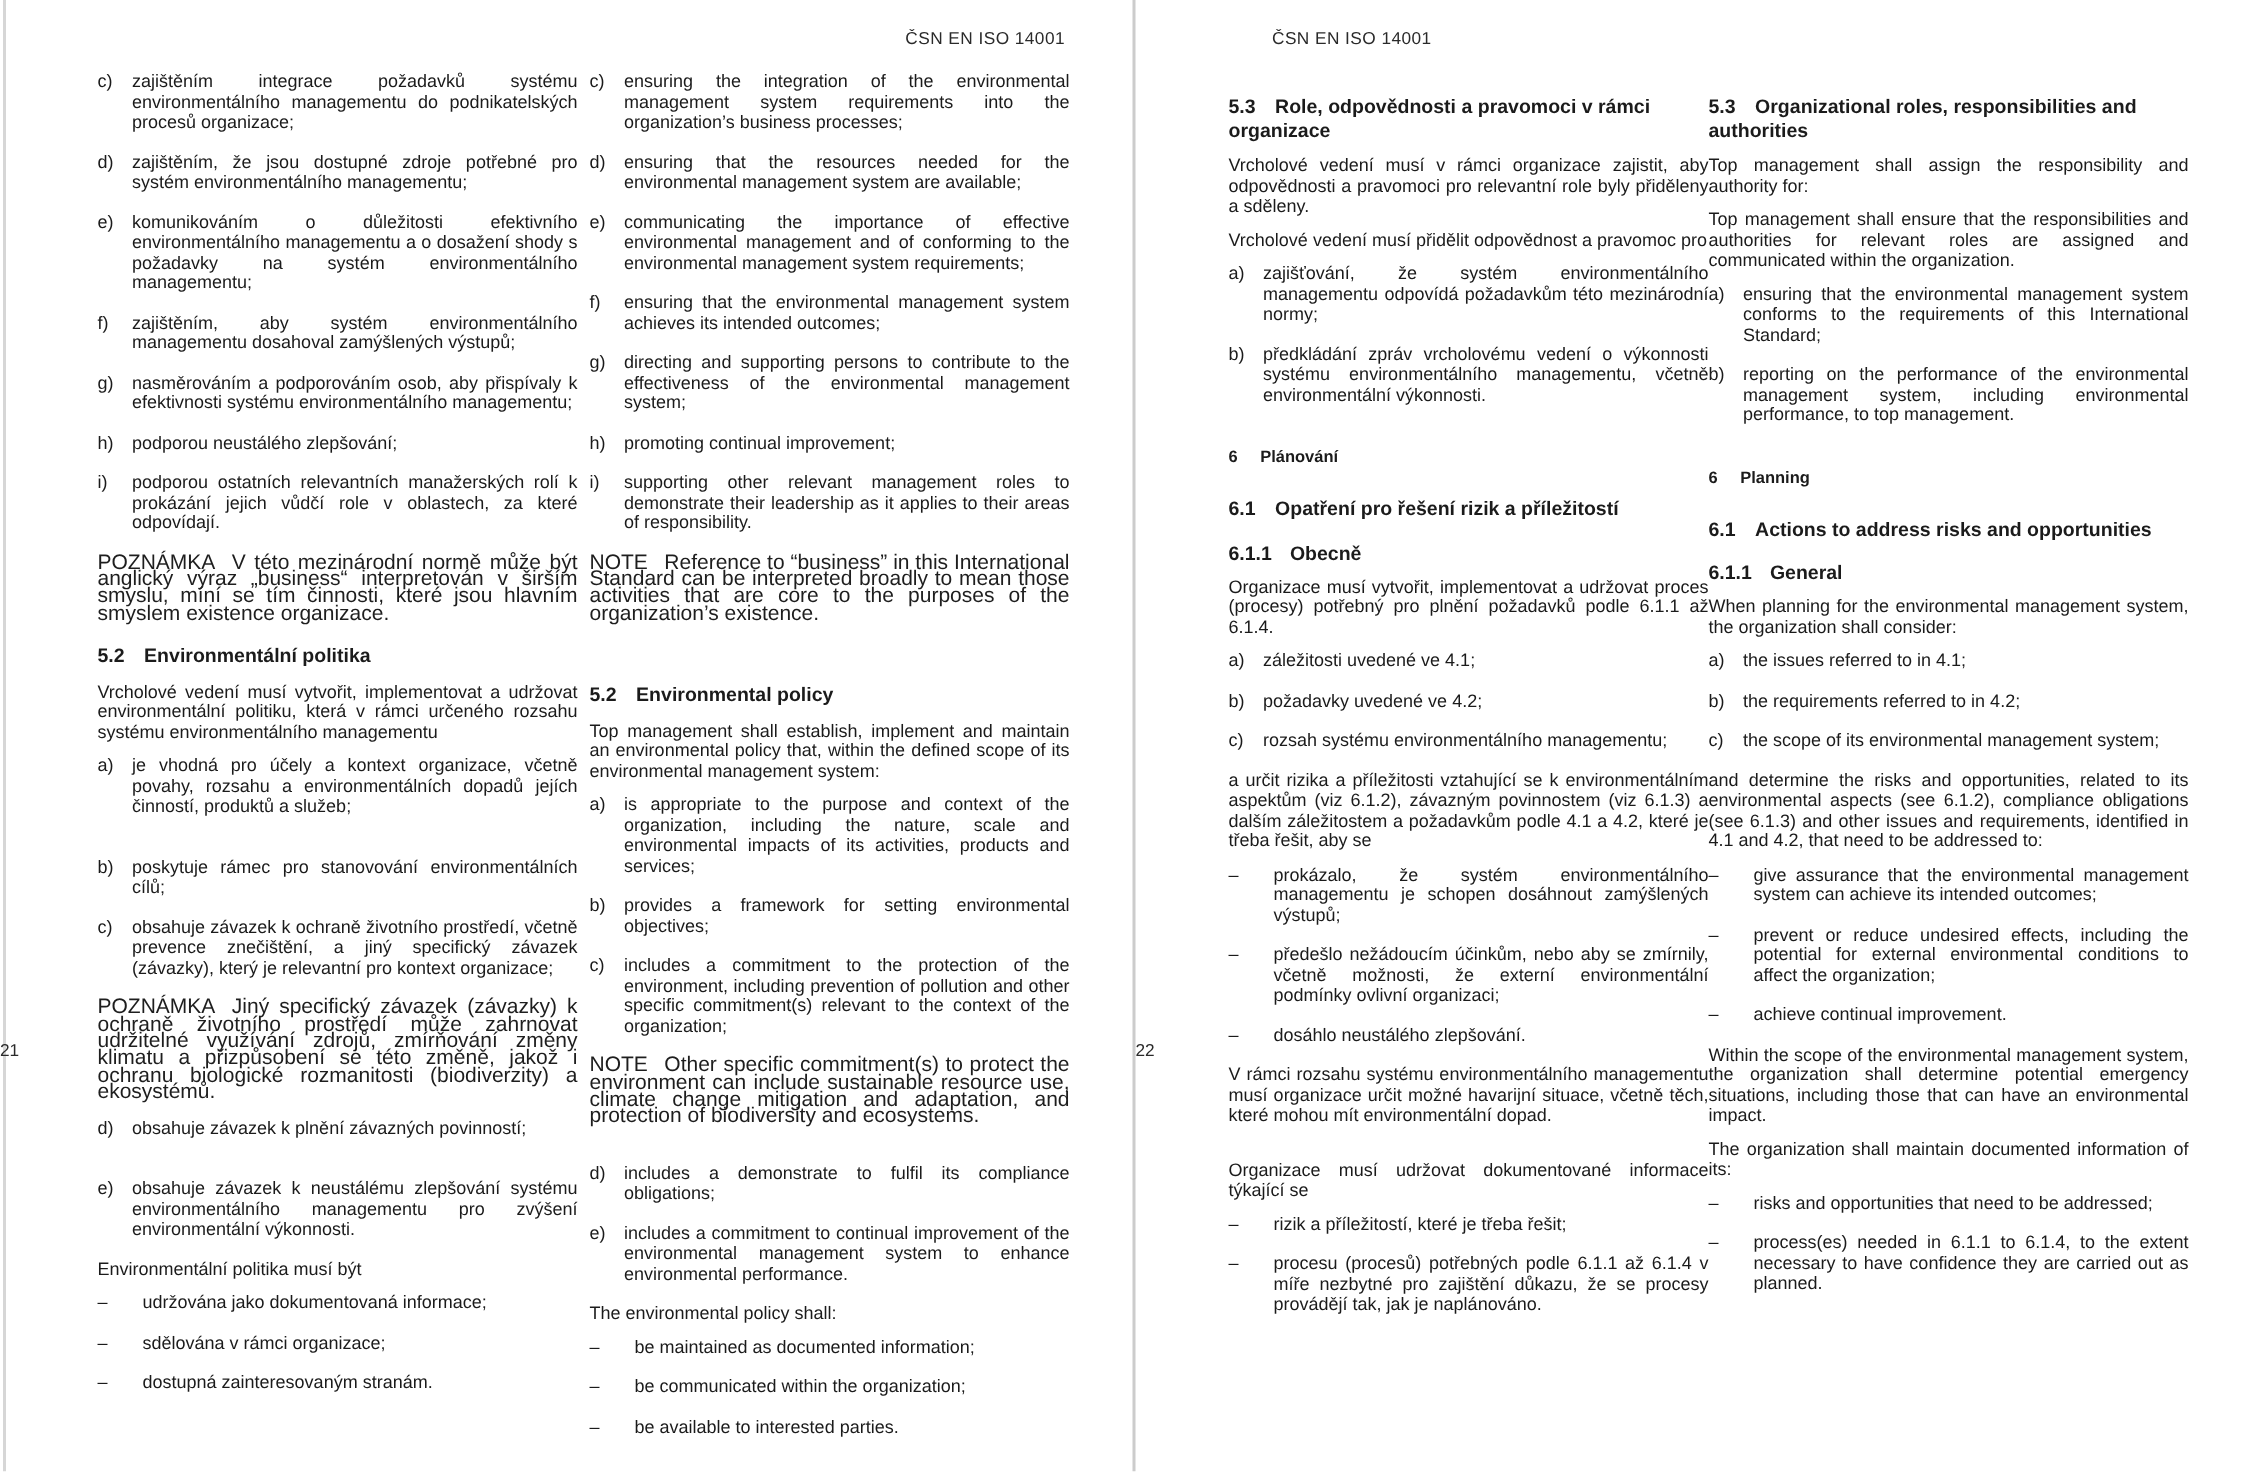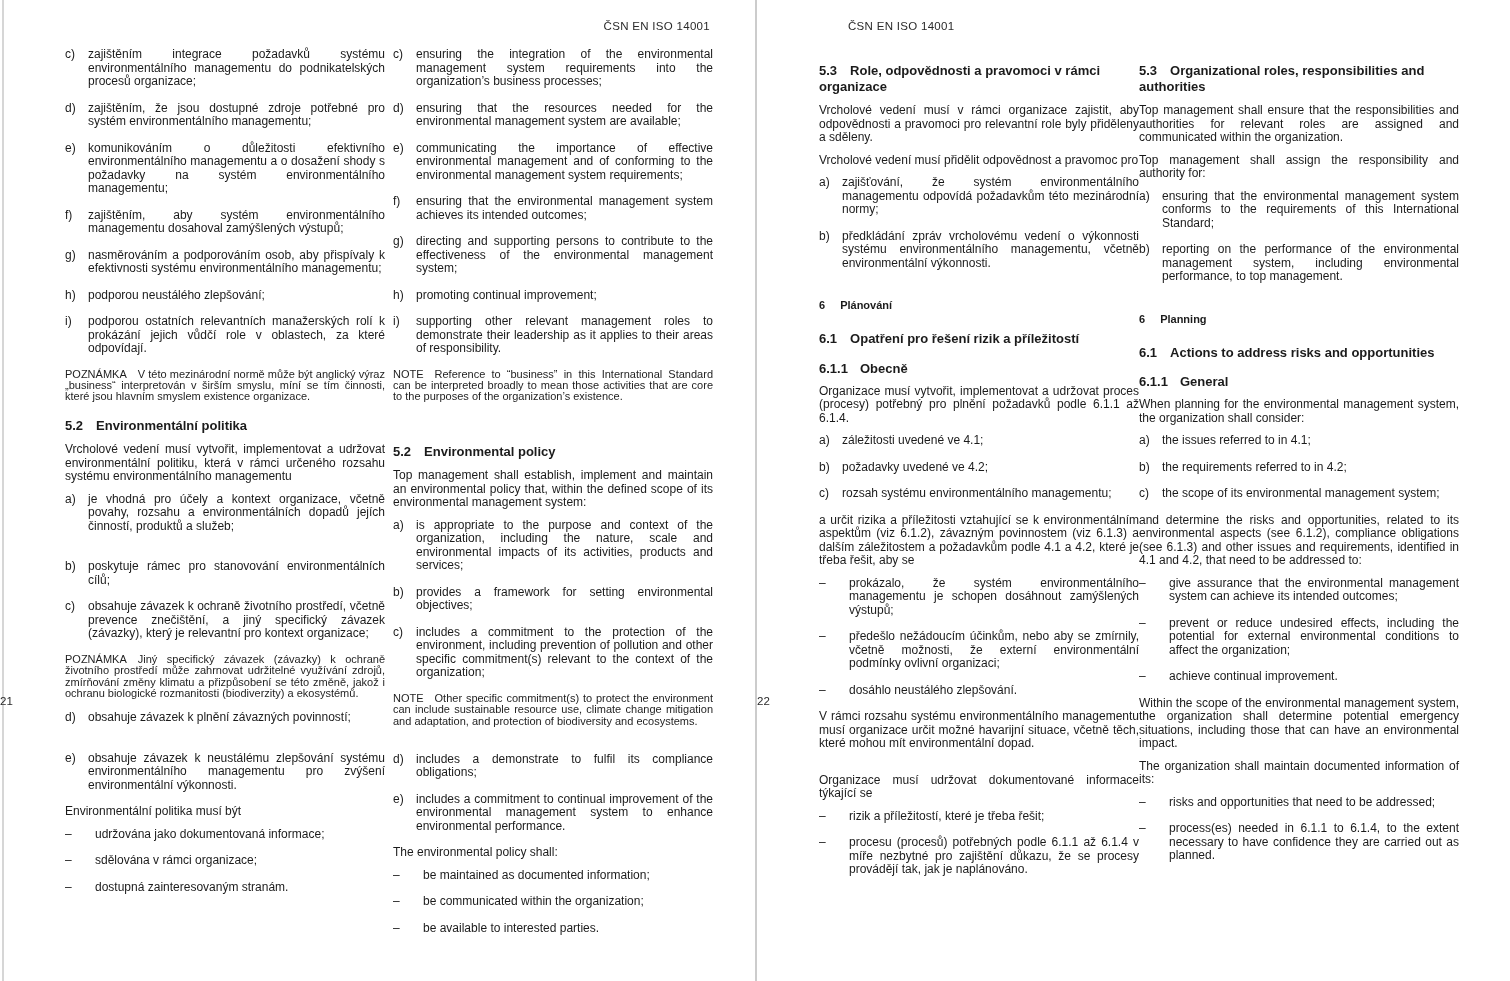--- a/index.html
+++ b/index.html
@@ -45,21 +45,21 @@
   .page-right .cols { left: 59px; width: 646px; gap: 0; justify-content: center; }
   .col { width: 320px; font-size: 12px; line-height: 13.5px; }
 
   
   .b-p { text-align: justify; margin-bottom: 9px; }
   .b-li, .b-dash { display: flex; margin-bottom: 13px; }
   .b-li  > .lbl { width: 23px; flex: 0 0 23px; }
   .b-dash > .lbl { width: 30px; flex: 0 0 30px; }
   .b-li > .txt, .b-dash > .txt { flex: 1 1 auto; text-align: justify; }
   .b-note {
-    font-size: 11px; line-height: 11.4px; text-align: justify;
+    font-size: 14px; line-height: 11.4px; text-align: justify;
     margin: 12px 0 12px 0; color: #1e1e1e;
   }
   .b-note .nlabel { margin-right: 11px; }
   .b-h1 {
     font-size: 11px; line-height: 17px; font-weight: bold;
     margin-top: 27px; margin-bottom: 17px;
   }
   .b-h1 .hnum { margin-right: 15px; }
   .b-h2 {
     font-size: 13px; line-height: 15.5px; font-weight: bold;
@@ -277,22 +277,22 @@
             <span class="lbl">–</span>
             <span class="txt">rizik a příležitostí, které je třeba řešit;</span>
           </div>
           <div class="b-dash">
             <span class="lbl">–</span>
             <span class="txt">procesu (procesů) potřebných podle 6.1.1 až 6.1.4 v míře nezbytné pro zajištění důkazu, že se procesy provádějí tak, jak je naplánováno.</span>
           </div>
         </div>
       <div class="col">
           <div class="b-h2"><span class="hnum">5.3</span><span class="htext">Organizational roles, responsibilities and authorities</span></div>
+          <div class="b-p">Top management shall assign the responsibility and authority for:</div>
           <div class="b-p">Top management shall ensure that the responsibilities and authorities for relevant roles are assigned and communicated within the organization.</div>
-          <div class="b-p">Top management shall assign the responsibility and authority for:</div>
           <div class="b-li">
             <span class="lbl">a)</span>
             <span class="txt">ensuring that the environmental management system conforms to the requirements of this International Standard;</span>
           </div>
           <div class="b-li">
             <span class="lbl">b)</span>
             <span class="txt">reporting on the performance of the environmental management system, including environmental performance, to top management.</span>
           </div>
           <div class="b-h1"><span class="hnum">6</span><span class="htext">Planning</span></div>
           <div class="b-h2"><span class="hnum">6.1</span><span class="htext">Actions to address risks and opportunities</span></div>

